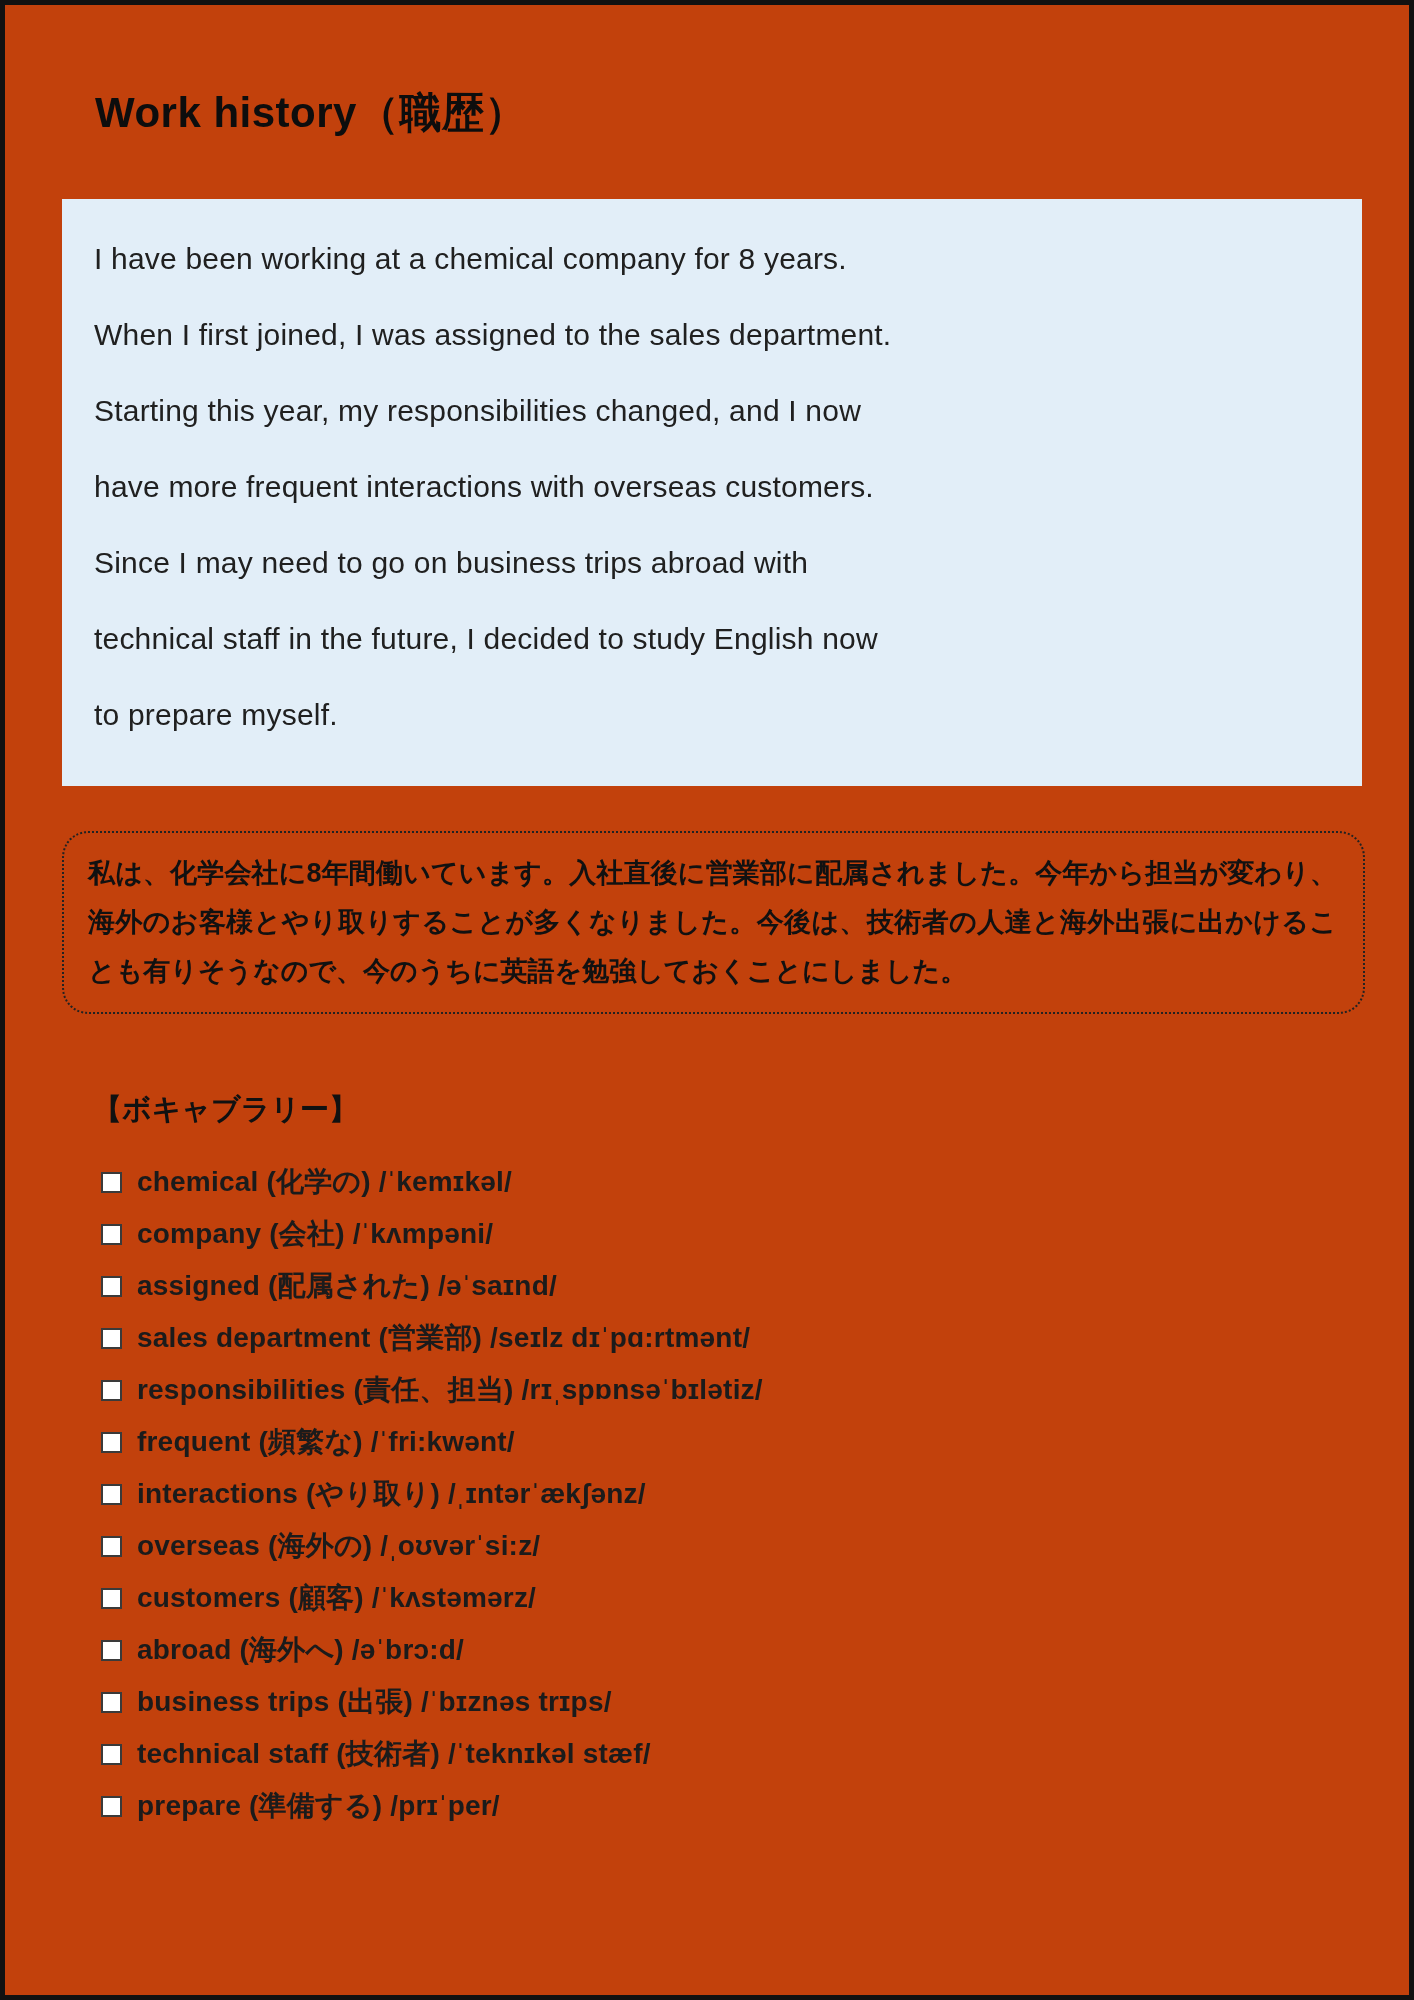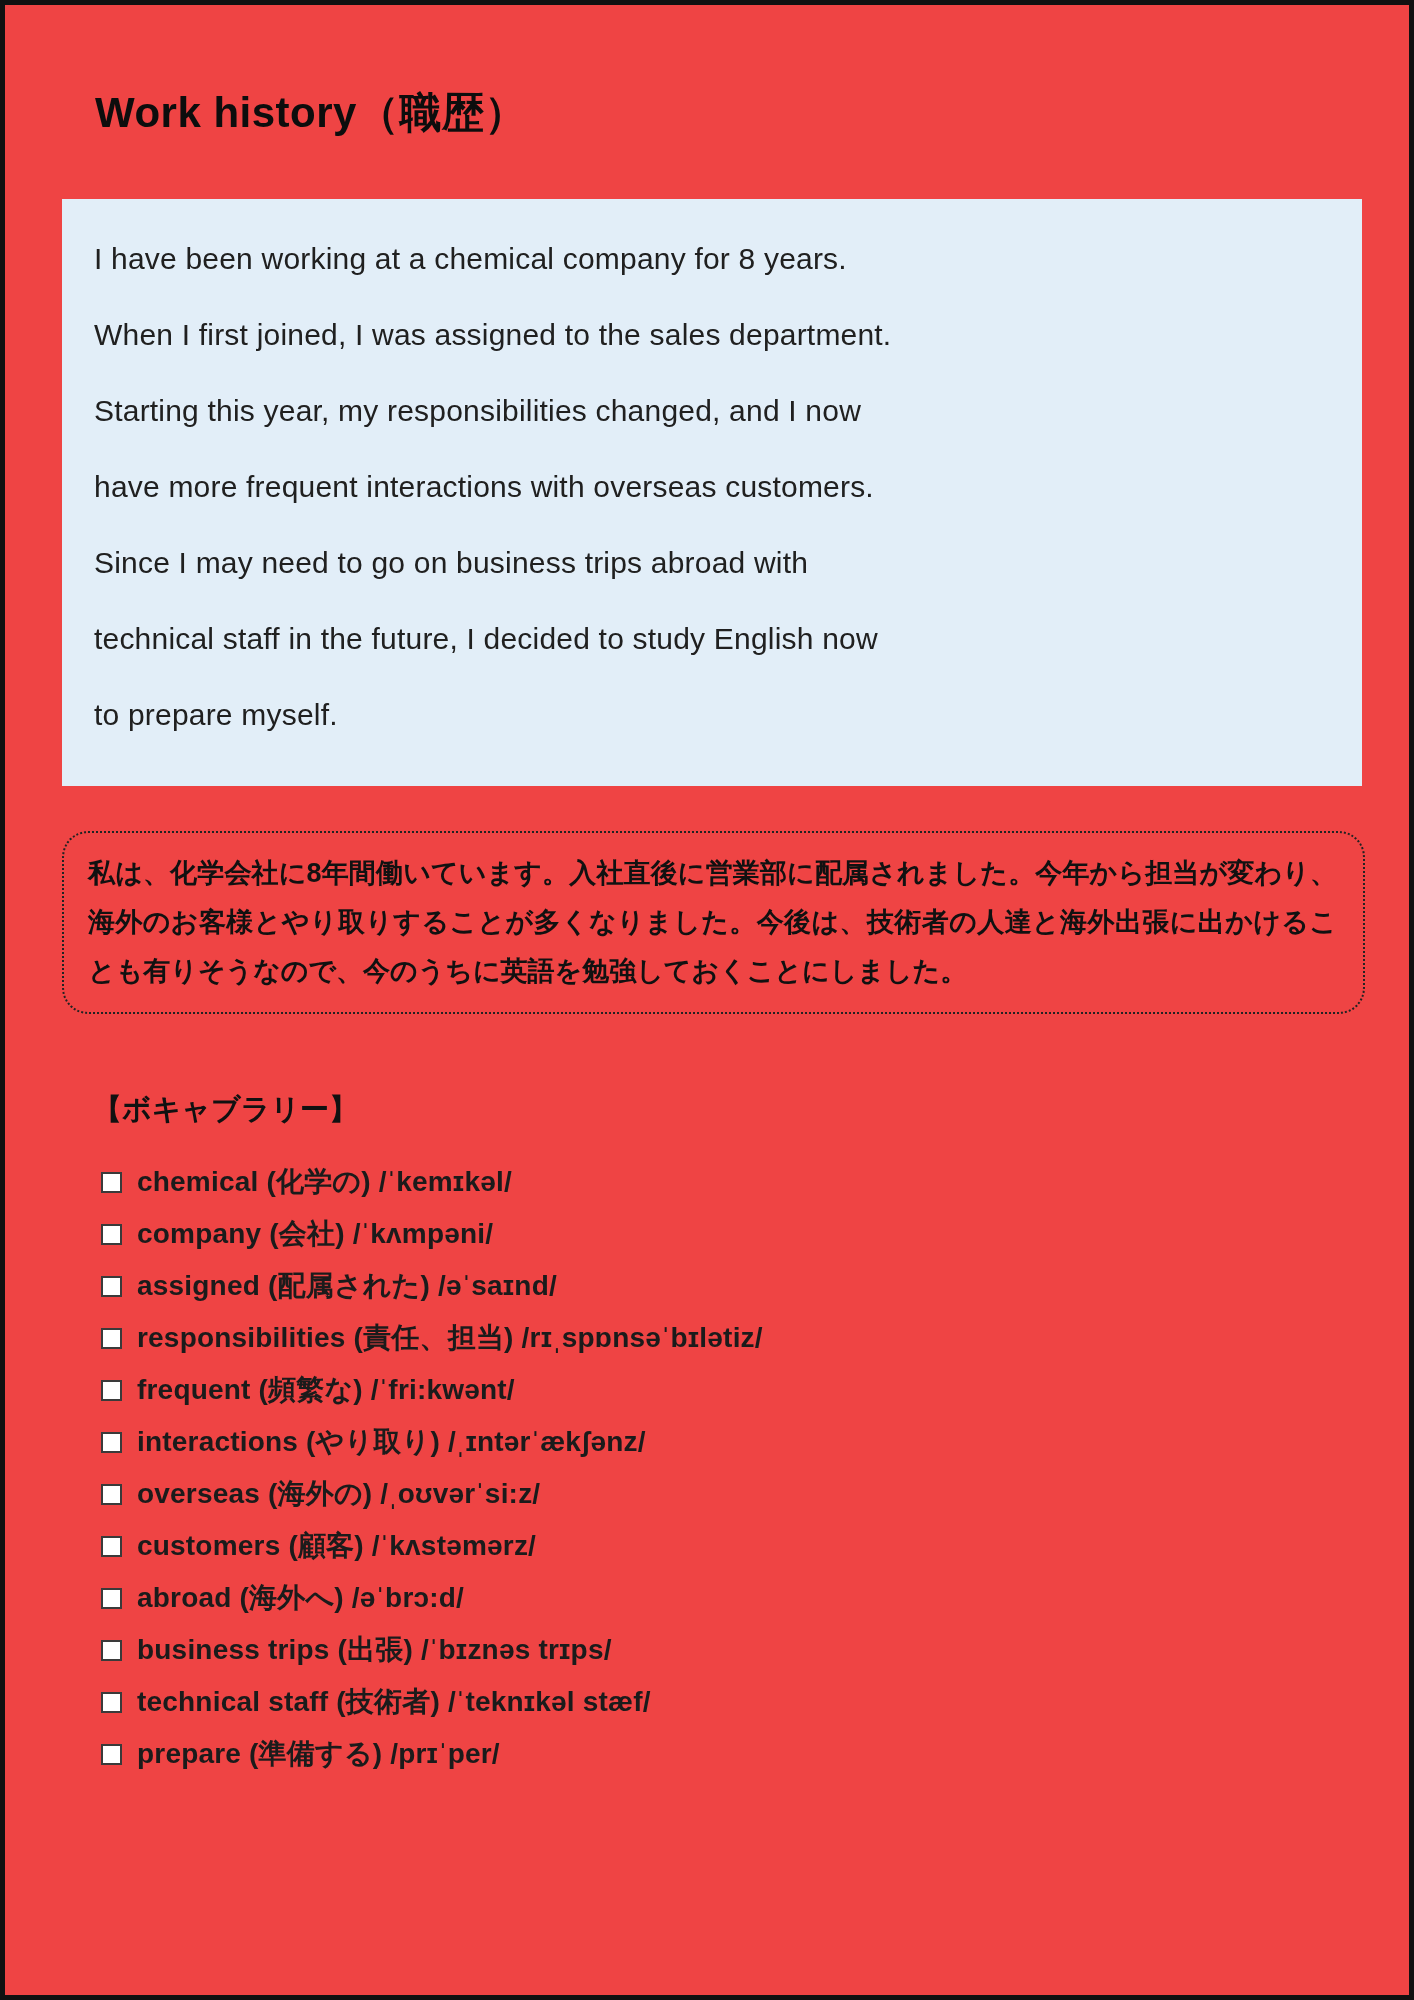--- a/index.html
+++ b/index.html
@@ -5,21 +5,21 @@
   html, body {
     margin: 0;
     padding: 0;
     background: #ffffff;
   }
   .page {
     width: 1414px;
     height: 2000px;
     box-sizing: border-box;
     border: 5px solid #111111;
-    background: #ef4444;
+    background: #c2410c;
     position: relative;
     overflow: hidden;
     font-family: "Liberation Sans", "DejaVu Sans", sans-serif;
     color: #1b1b1b;
   }
   .title {
     margin: 80px 0 0 90px;
     font-size: 42px;
     font-weight: 700;
     letter-spacing: 0.5px;
@@ -118,20 +118,24 @@
     <li class="vocab-item">
       <span class="vocab-checkbox"></span>
       <span class="vocab-text">company (会社) /ˈkʌmpəni/</span>
     </li>
 
     <li class="vocab-item">
       <span class="vocab-checkbox"></span>
       <span class="vocab-text">assigned (配属された) /əˈsaɪnd/</span>
     </li>
 
+    <li class="vocab-item">
+      <span class="vocab-checkbox"></span>
+      <span class="vocab-text">sales department (営業部) /seɪlz dɪˈpɑ:rtmənt/</span>
+    </li>
 
     <li class="vocab-item">
       <span class="vocab-checkbox"></span>
       <span class="vocab-text">responsibilities (責任、担当) /rɪˌspɒnsəˈbɪlətiz/</span>
     </li>
 
     <li class="vocab-item">
       <span class="vocab-checkbox"></span>
       <span class="vocab-text">frequent (頻繁な) /ˈfri:kwənt/</span>
     </li>

